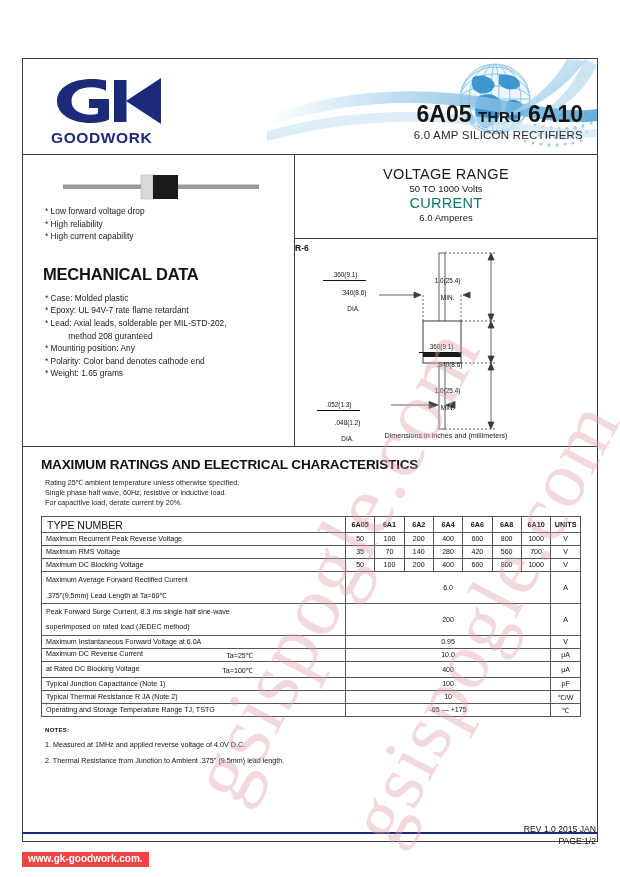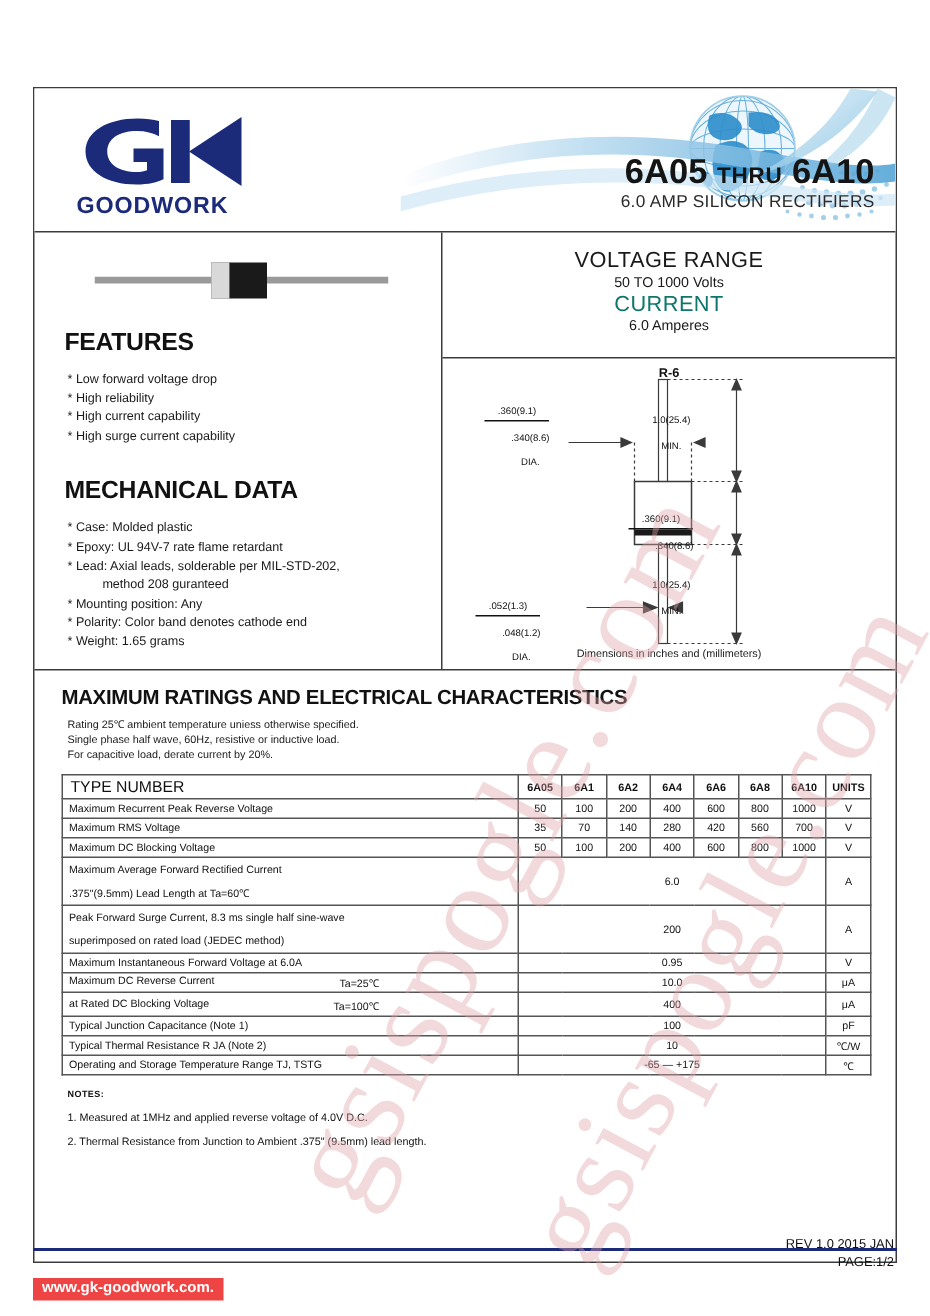--- a/index.html
+++ b/index.html
@@ -141,21 +141,21 @@
     padding-top: 11px;
   }
   .vr-h { font-size: 14.5px; letter-spacing: 0.3px; color:#1a1a1a; }
   .vr-s { font-size: 9.5px; color:#1a1a1a; margin-top: 1px;}
   .vr-h2 { font-size: 14.5px; letter-spacing: 0.3px; color:#0f766e; margin-top: 1px;}
 
   .draw-area { position: relative; height: 206px; }
   .r6-label {
     position: absolute;
     left: 0; right: 0; top: 4px;
-    text-align: center;
+    text-align: left;
     font-size: 8.5px;
     font-weight: bold;
     color: #111;
   }
   .dim-note {
     position: absolute;
     left: 0; right: 0; bottom: 5px;
     text-align: center;
     font-size: 7.2px;
     color: #1a1a1a;
@@ -370,26 +370,24 @@
 
   <div class="mid">
 
     <div class="mid-left">
       <svg class="diode-art" width="196" height="36" viewBox="0 0 196 36">
         <rect x="0" y="15.5" width="196" height="4.5" fill="#9a9a9a"></rect>
         <rect x="78" y="6" width="12" height="24" fill="#d9d9d9" stroke="#b5b5b5" stroke-width="0.6"></rect>
         <rect x="90" y="6" width="25" height="24" fill="#1a1a1a"></rect>
       </svg>
 
-      <div class="sect-title">FEATURES</div>
       <ul class="bullets">
         <li>* Low forward voltage drop</li>
         <li>* High reliability</li>
         <li>* High current capability</li>
-        <li>* High surge current capability</li>
       </ul>
 
       <div class="sect-title md">MECHANICAL DATA</div>
       <ul class="bullets">
         <li>* Case: Molded plastic</li>
         <li>* Epoxy: UL 94V-7 rate flame retardant</li>
         <li>* Lead: Axial leads, solderable per MIL-STD-202,</li>
         <li>          method 208 guranteed</li>
         <li>* Mounting position: Any</li>
         <li>* Polarity: Color band denotes cathode end</li>

